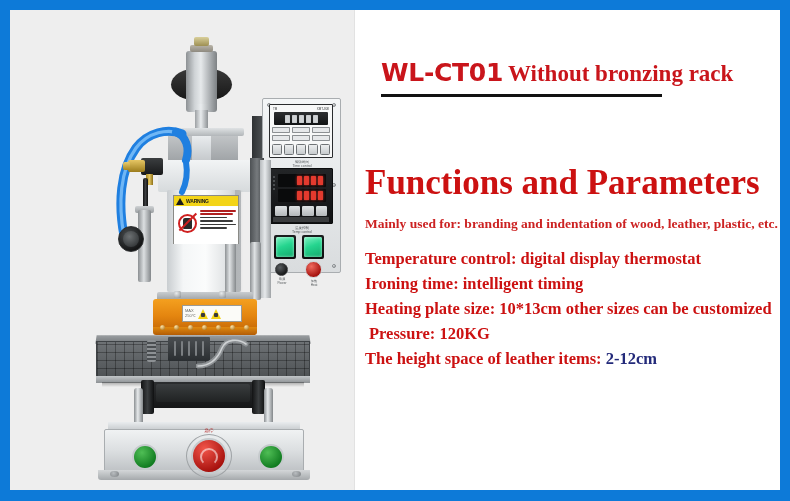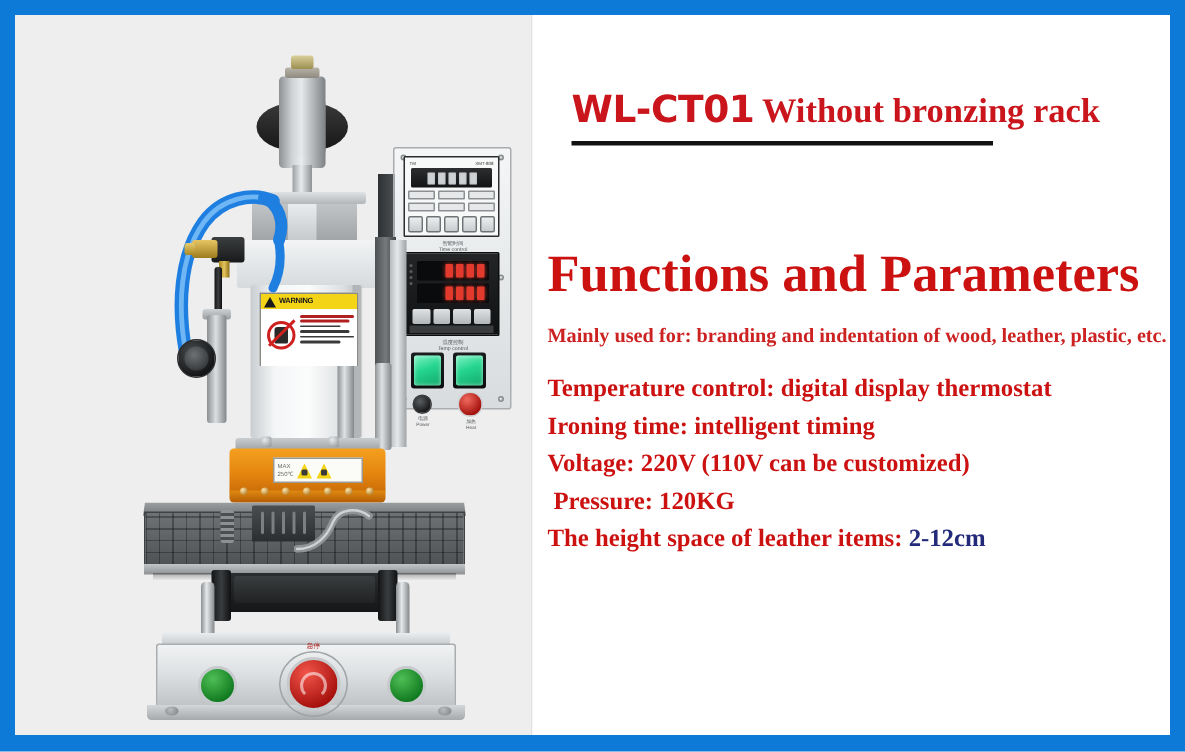--- a/index.html
+++ b/index.html
@@ -631,21 +631,21 @@
       </div>
       <div class="model-rule"></div>
 
       <div class="section-title">Functions and Parameters</div>
 
       <div class="intro-line">Mainly used for: branding and indentation of wood, leather, plastic, etc.</div>
 
       <ul class="spec-list">
         <li>Temperature control: digital display thermostat</li>
         <li>Ironing time: intelligent timing</li>
-        <li>Voltage: 220V (110V can be customized)</li>
+        <li>Heating plate size: 10*13cm other sizes can be customized</li>
         <li class="indent">Pressure: 120KG</li>
         <li><span>The height space of leather items:</span>
           <span class="accent-blue">2-12cm</span></li>
       </ul>
 
     </div>
 
   </div>
 </div>
 

